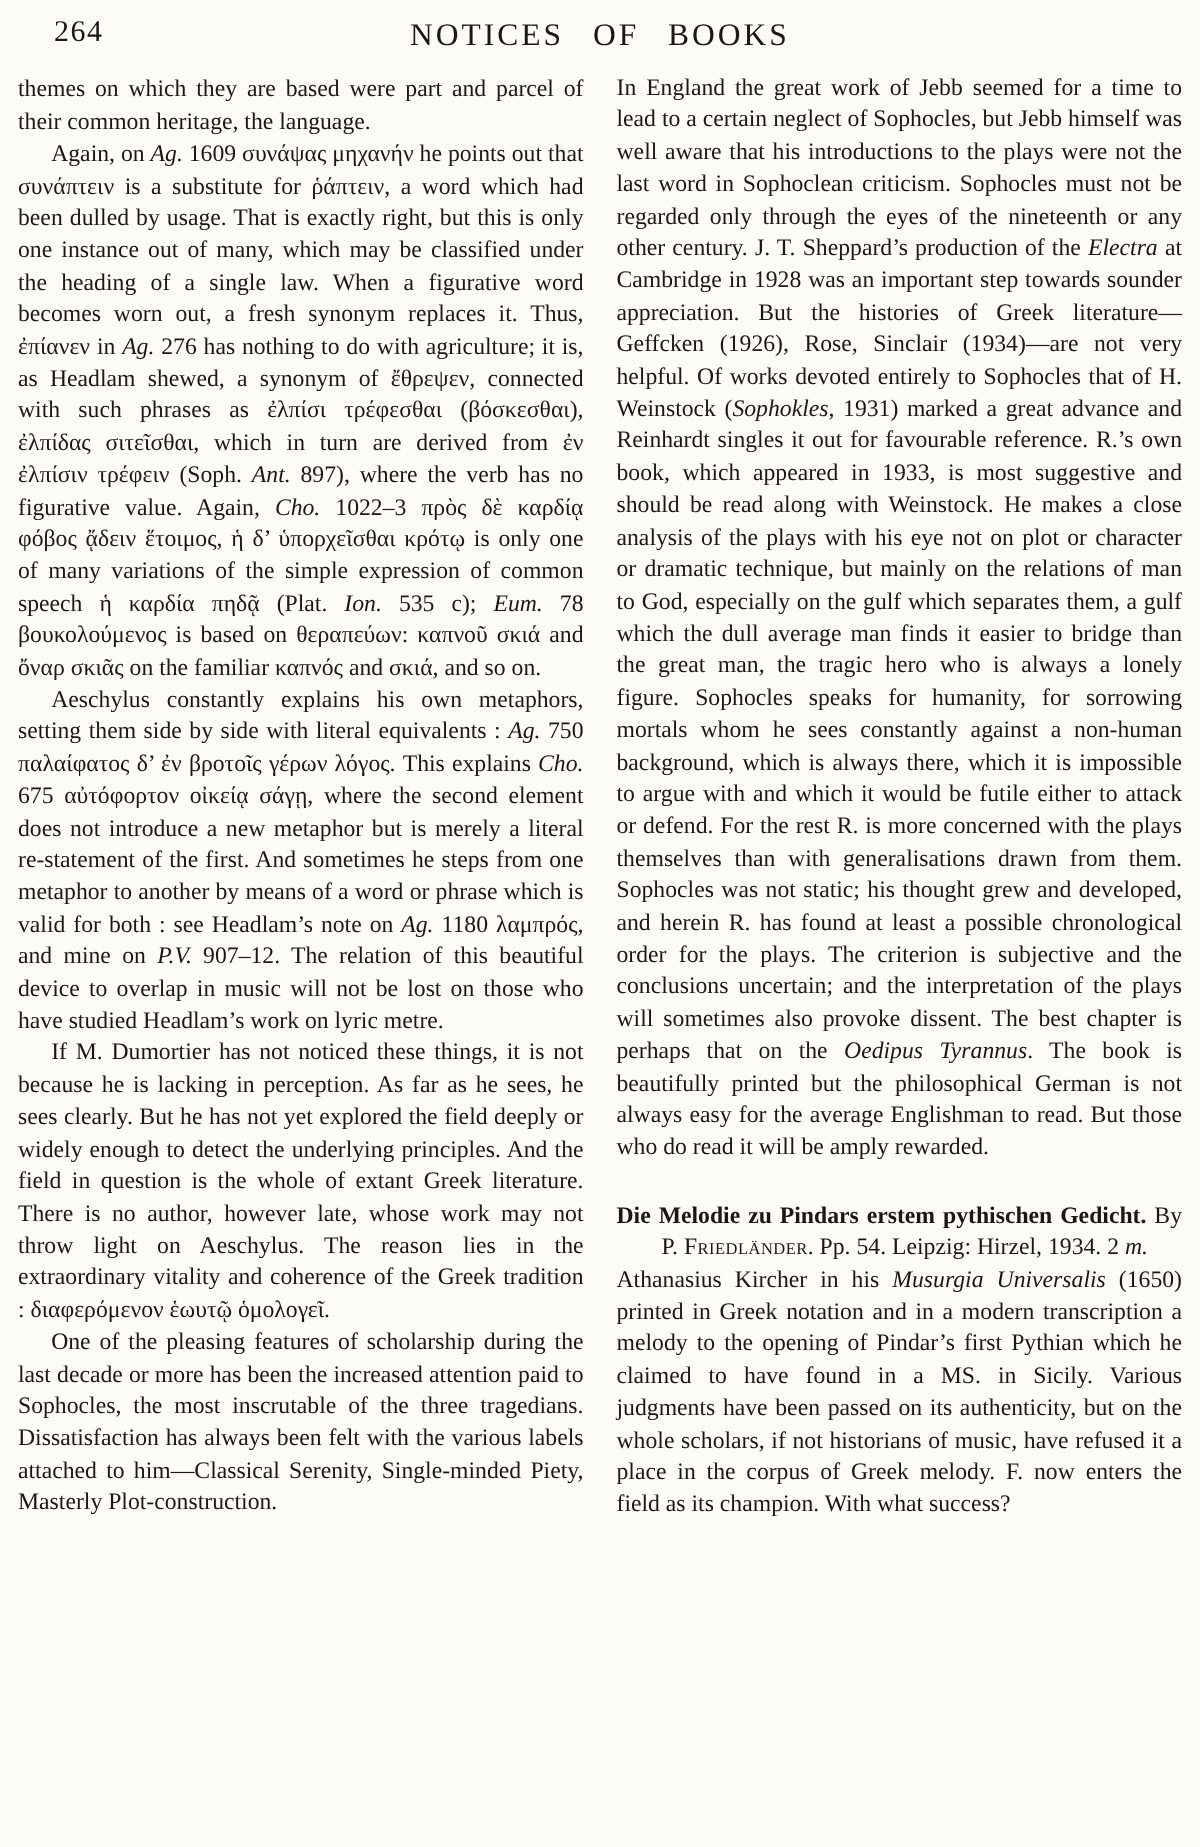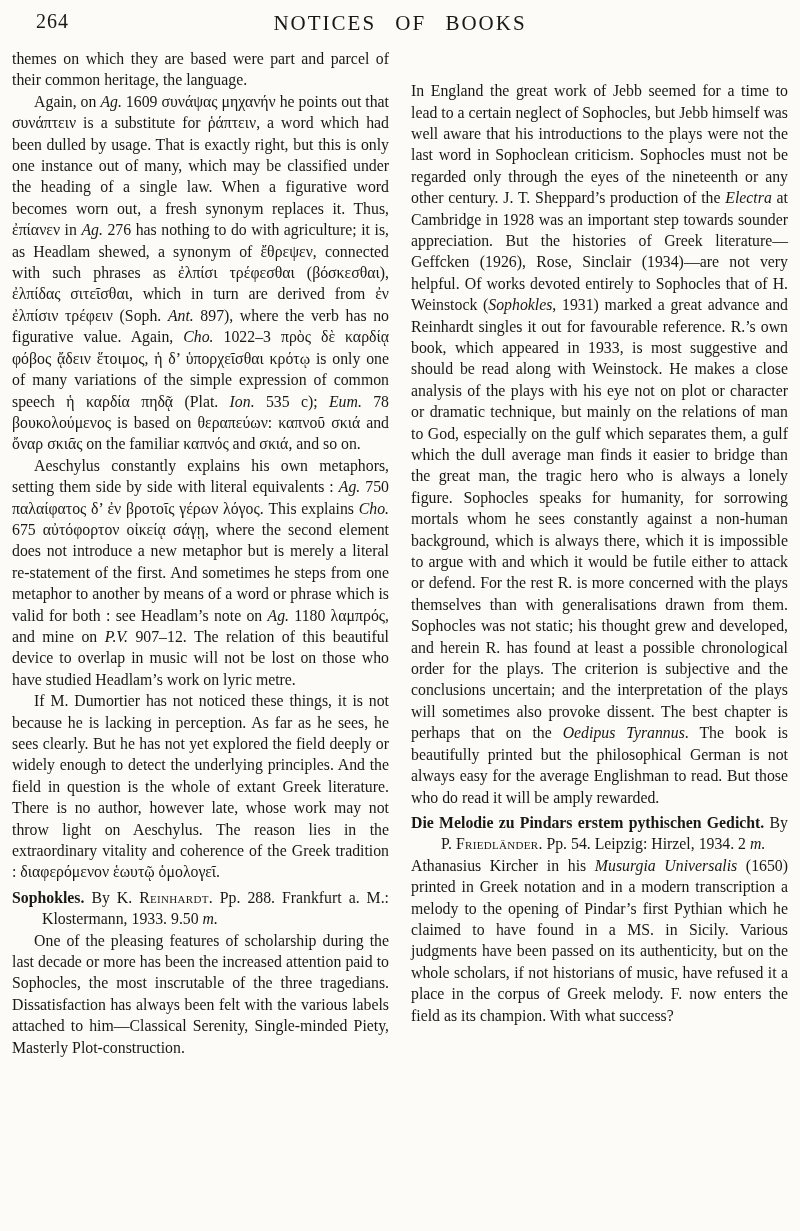--- a/index.html
+++ b/index.html
@@ -60,21 +60,21 @@
     margin:0;
   }
   .paragraph.indent{
     text-indent:1.4em;
   }
   .signature{
     text-align:right;
     padding-right:1.6em;
   }
   .review-heading{
-    margin-top:4px;
+    margin-top:24px;
     padding-left:1.9em;
     text-indent:-1.9em;
   }
   .it{font-style:italic;}
   .bd{font-weight:bold;}
   .sc{font-variant:small-caps;letter-spacing:.02em;}
 </style>
 </head>
 <body>
 
@@ -82,21 +82,20 @@
   <header class="page-header">
     <span class="page-number">264</span>
     <h1 class="header-title">NOTICES OF BOOKS</h1>
   </header>
   <main class="columns">
     <section class="column" id="col-left">
         <p class="block paragraph"><span>themes on which they are based were part and parcel of their common heritage, the language.</span></p>
         <p class="block paragraph indent"><span>Again, on </span><span class="it">Ag.</span><span> 1609 συνάψας μηχανήν he points out that συνάπτειν is a substitute for ῥάπτειν, a word which had been dulled by usage.  That is exactly right, but this is only one instance out of many, which may be classified under the heading of a single law.  When a figurative word becomes worn out, a fresh synonym replaces it.  Thus, ἐπίανεν in </span><span class="it">Ag.</span><span> 276 has nothing to do with agriculture; it is, as Headlam shewed, a synonym of ἔθρεψεν, connected with such phrases as ἐλπίσι τρέφεσθαι (βόσκεσθαι), ἐλπίδας σιτεῖσθαι, which in turn are derived from ἐν ἐλπίσιν τρέφειν (Soph. </span><span class="it">Ant.</span><span> 897), where the verb has no figurative value.  Again, </span><span class="it">Cho.</span><span> 1022–3 πρὸς δὲ καρδίᾳ φόβος ᾄδειν ἕτοιμος, ἡ δ’ ὑπορχεῖσθαι κρότῳ is only one of many variations of the simple expression of common speech ἡ καρδία πηδᾷ (Plat. </span><span class="it">Ion.</span><span> 535 c); </span><span class="it">Eum.</span><span> 78 βουκολούμενος is based on θεραπεύων: καπνοῦ σκιά and ὄναρ σκιᾶς on the familiar καπνός and σκιά, and so on.</span></p>
         <p class="block paragraph indent"><span>Aeschylus constantly explains his own metaphors, setting them side by side with literal equivalents : </span><span class="it">Ag.</span><span> 750 παλαίφατος δ’ ἐν βροτοῖς γέρων λόγος.  This explains </span><span class="it">Cho.</span><span> 675 αὐτόφορτον οἰκείᾳ σάγῃ, where the second element does not introduce a new metaphor but is merely a literal re-statement of the first.  And sometimes he steps from one metaphor to another by means of a word or phrase which is valid for both : see Headlam’s note on </span><span class="it">Ag.</span><span> 1180 λαμπρός, and mine on </span><span class="it">P.V.</span><span> 907–12.  The relation of this beautiful device to overlap in music will not be lost on those who have studied Headlam’s work on lyric metre.</span></p>
         <p class="block paragraph indent"><span>If M. Dumortier has not noticed these things, it is not because he is lacking in perception.  As far as he sees, he sees clearly.  But he has not yet explored the field deeply or widely enough to detect the underlying principles.  And the field in question is the whole of extant Greek literature.  There is no author, however late, whose work may not throw light on Aeschylus.  The reason lies in the extraordinary vitality and coherence of the Greek tradition : διαφερόμενον ἑωυτῷ ὁμολογεῖ.</span></p>
-        <p class="block review-heading"><span class="bd">Sophokles.</span><span>  By K. </span><span class="sc">Reinhardt</span><span>.  Pp. 288. Frankfurt a. M.:  Klostermann, 1933. 9.50 </span><span class="it">m.</span></p>
         <p class="block paragraph indent"><span>One of the pleasing features of scholarship during the last decade or more has been the increased attention paid to Sophocles, the most inscrutable of the three tragedians.  Dissatisfaction has always been felt with the various labels attached to him—Classical Serenity, Single-minded Piety, Masterly Plot-construction.</span></p>
       </section>
     <section class="column" id="col-right">
         <p class="block paragraph"><span>In England the great work of Jebb seemed for a time to lead to a certain neglect of Sophocles, but Jebb himself was well aware that his introductions to the plays were not the last word in Sophoclean criticism.  Sophocles must not be regarded only through the eyes of the nineteenth or any other century.  J. T. Sheppard’s production of the </span><span class="it">Electra</span><span> at Cambridge in 1928 was an important step towards sounder appreciation. But the histories of Greek literature—Geffcken (1926), Rose, Sinclair (1934)—are not very helpful.  Of works devoted entirely to Sophocles that of H. Weinstock (</span><span class="it">Sophokles</span><span>, 1931) marked a great advance and Reinhardt singles it out for favourable reference.  R.’s own book, which appeared in 1933, is most suggestive and should be read along with Weinstock.  He makes a close analysis of the plays with his eye not on plot or character or dramatic technique, but mainly on the relations of man to God, especially on the gulf which separates them, a gulf which the dull average man finds it easier to bridge than the great man, the tragic hero who is always a lonely figure.  Sophocles speaks for humanity, for sorrowing mortals whom he sees constantly against a non-human background, which is always there, which it is impossible to argue with and which it would be futile either to attack or defend.  For the rest R. is more concerned with the plays themselves than with generalisations drawn from them.  Sophocles was not static; his thought grew and developed, and herein R. has found at least a possible chronological order for the plays.  The criterion is subjective and the conclusions uncertain; and the interpretation of the plays will sometimes also provoke dissent. The best chapter is perhaps that on the </span><span class="it">Oedipus Tyrannus</span><span>.  The book is beautifully printed but the philosophical German is not always easy for the average Englishman to read.  But those who do read it will be amply rewarded.</span></p>
         <p class="block review-heading"><span class="bd">Die Melodie zu Pindars erstem pythischen Gedicht.</span><span>  By P. </span><span class="sc">Friedländer</span><span>.  Pp. 54. Leipzig: Hirzel, 1934.  2 </span><span class="it">m.</span></p>
         <p class="block paragraph"><span>Athanasius Kircher in his </span><span class="it">Musurgia Universalis</span><span> (1650) printed in Greek notation and in a modern transcription a melody to the opening of Pindar’s first Pythian which he claimed to have found in a MS. in Sicily.  Various judgments have been passed on its authenticity, but on the whole scholars, if not historians of music, have refused it a place in the corpus of Greek melody.  F. now enters the field as its champion.  With what success?</span></p>
       </section>
   </main>
 </div>
 

